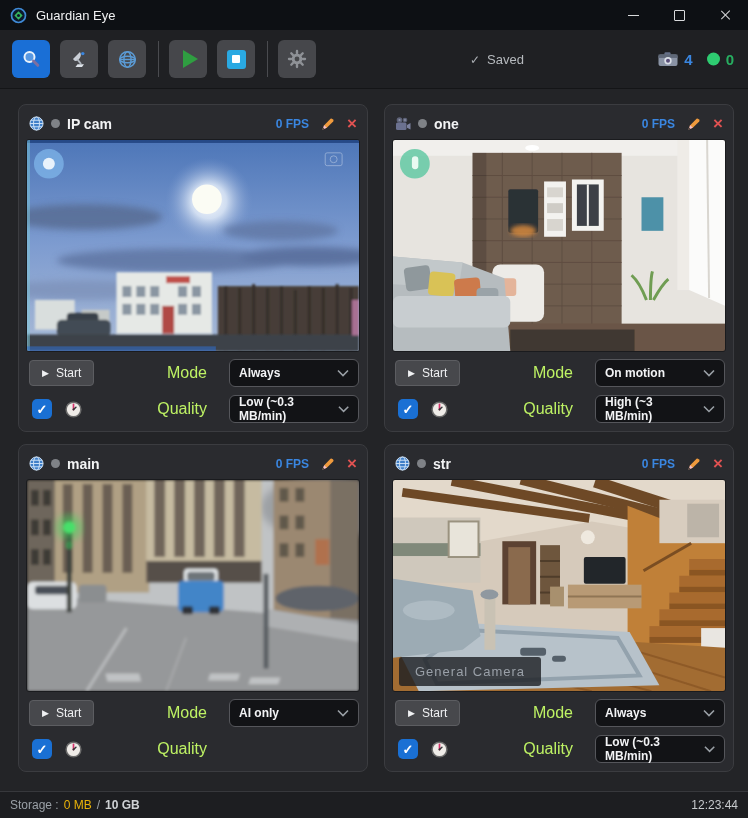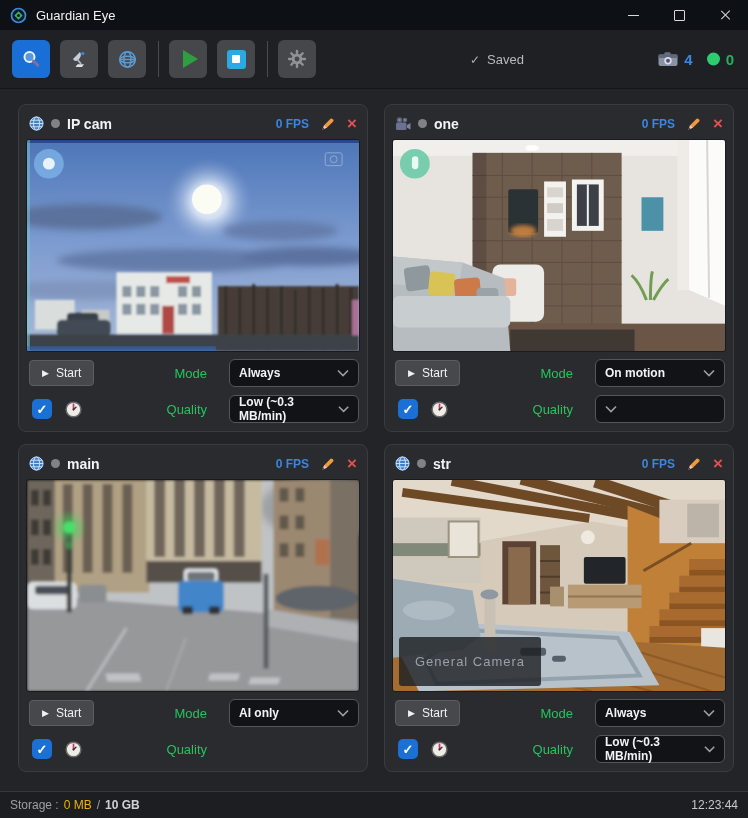--- a/index.html
+++ b/index.html
@@ -34,27 +34,27 @@
   .panel{background:#2a2b2f;border:1px solid #3b3c40;border-radius:8px;padding:8px;box-sizing:border-box;display:flex;flex-direction:column;}
   .phead{display:flex;align-items:center;height:22px;margin:0 2px 5px 2px;}
   .pdot{width:9px;height:9px;border-radius:50%;background:#7f8287;margin:0 7px 0 7px;flex:0 0 auto;}
   .pname{font-size:14px;font-weight:bold;color:#f2f3f4;}
   .pspace{flex:1;}
   .pfps{color:#3a86e0;font-size:12px;font-weight:bold;margin-right:12px;}
   .pedit{margin-right:12px;display:flex;}
   .pclose{color:#e05252;font-size:17px;font-weight:bold;line-height:14px;}
   .preview{position:relative;height:214px;border-radius:2px;overflow:hidden;background:#111;outline:1px solid #1a1b1e;}
   .preview svg.photo{position:absolute;inset:0;width:100%;height:100%;display:block;}
-  .watermark{position:absolute;left:6px;bottom:5px;background:rgba(28,30,34,.8);color:#9aa0a8;font-size:13px;padding:17px 16px;border-radius:3px;filter:blur(.5px);letter-spacing:1px;}
+  .watermark{position:absolute;left:6px;bottom:5px;background:rgba(28,30,34,.8);color:#9aa0a8;font-size:13px;padding:7px 16px;border-radius:3px;filter:blur(.5px);letter-spacing:1px;}
   .pcontrols{margin-top:8px;display:grid;grid-template-columns:auto 1fr auto 130px;grid-template-rows:28px 28px;row-gap:8px;align-items:center;}
   .startbtn{grid-column:1;height:24px;background:#47484c;border:1px solid #5c5d61;border-radius:4px;color:#f0f1f3;font-size:12px;display:inline-flex;align-items:center;gap:7px;padding:0 12px;width:max-content;margin-left:2px;}
   .start-play{font-size:9px;line-height:1;}
   .rowleft{grid-column:1;display:flex;align-items:center;gap:13px;margin-left:5px;}
   .checkbox{width:20px;height:20px;background:#1a70d4;border-radius:5px;display:flex;align-items:center;justify-content:center;color:#fff;font-size:13px;font-weight:bold;}
-  .ctl-label{grid-column:3;color:#22c55e;font-size:13px;justify-self:end;margin-right:22px;}
+  .ctl-label{grid-column:3;color:#bef264;font-size:16px;justify-self:end;margin-right:22px;}
   .dd{grid-column:4;height:28px;background:#121316;border:1px solid #55565b;border-radius:6px;display:flex;align-items:center;justify-content:space-between;padding:0 9px;color:#f2f3f5;font-size:12px;font-weight:bold;box-sizing:border-box;}
   
   .statusbar{height:26px;background:#1d1e21;border-top:1px solid #37383c;display:flex;align-items:center;padding:0 10px;font-size:12px;color:#9aa0a6;flex:0 0 auto;}
   .sb-used{color:#eab308;margin:0 5px;}
   .sb-sep{color:#9aa0a6;}
   .sb-total{color:#cfd2d5;margin-left:5px;font-weight:bold;}
   .sb-time{margin-left:auto;color:#c6c9cc;}
 </style>
 </head>
 <body>
@@ -411,20 +411,21 @@
             <svg width="17" height="17" viewBox="0 0 18 18">
                 <circle cx="9" cy="9" r="7.8" fill="#efece8" stroke="#6b6b6b" stroke-width="1.6"></circle>
                 <line x1="9" y1="9" x2="9" y2="3.6" stroke="#d6336c" stroke-width="1.8" stroke-linecap="round"></line>
                 <line x1="9" y1="9" x2="11.6" y2="6.6" stroke="#38383c" stroke-width="1.6" stroke-linecap="round"></line>
                 <circle cx="9" cy="9" r="1" fill="#333"></circle>
               </svg>
           </span>
         </div>
         <span class="ctl-label">Quality</span>
         <div class="dd">
+          <span>High (~3 MB/min)</span>
           <svg class="chev" width="12" height="8" viewBox="0 0 12 8">
               <polyline points="1,1.5 6,6.5 11,1.5" fill="none" stroke="#9aa0a6" stroke-width="1.6"></polyline>
             </svg>
         </div>
       </div>
     </div>
 
     <div class="panel">
       <div class="phead">
         <span style="display:flex;">

